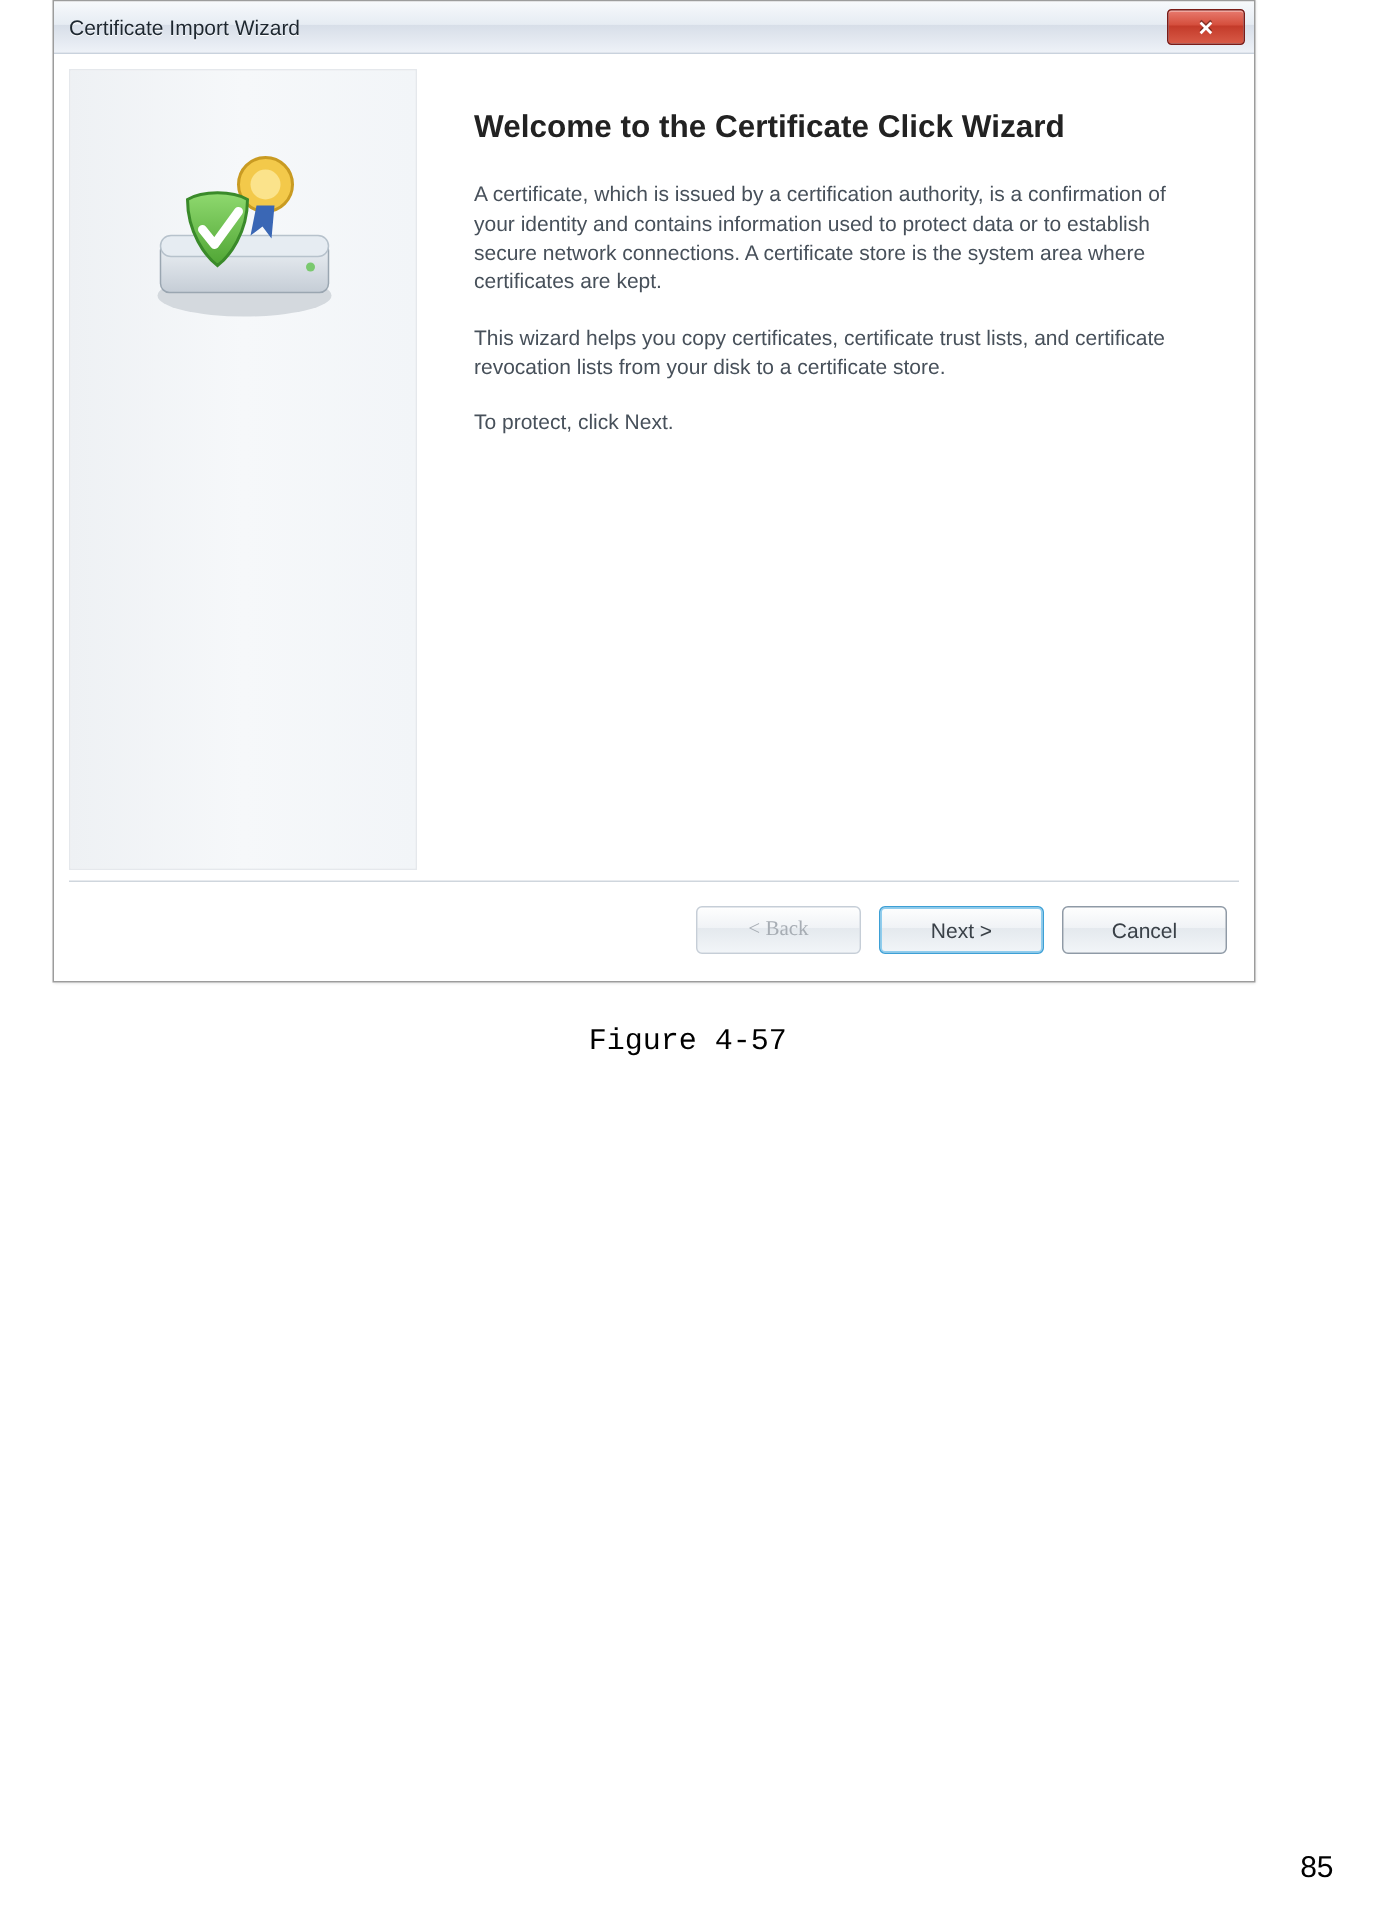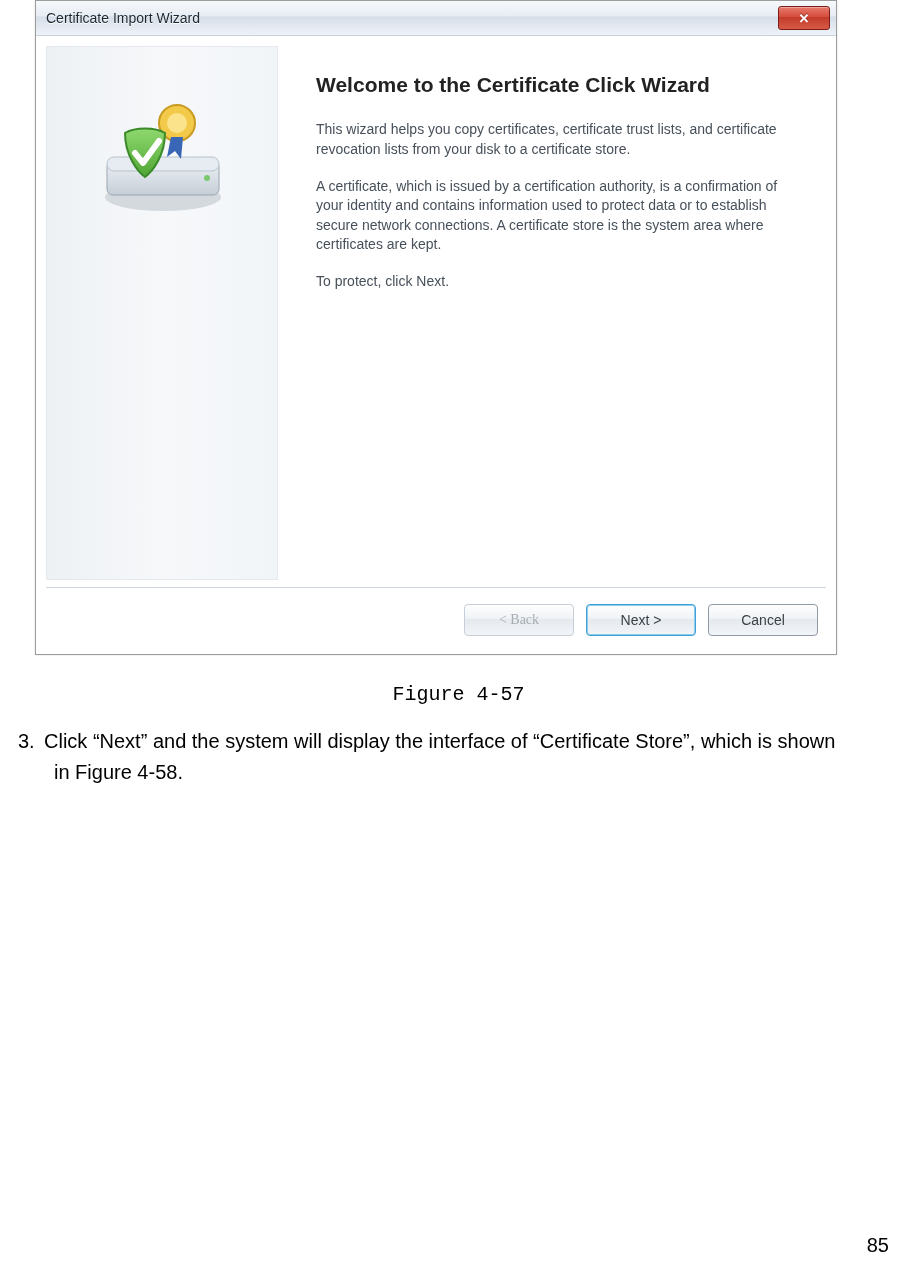--- a/index.html
+++ b/index.html
@@ -203,22 +203,22 @@
             <linearGradient id="gShield" x1="0" y1="0" x2="0" y2="1">
               <stop offset="0" stop-color="#8fd96f"></stop>
               <stop offset="1" stop-color="#4fa534"></stop>
             </linearGradient>
           </defs>
         </svg>
       </div>
 
       <div class="content-panel">
         <h1 class="content-heading">Welcome to the Certificate Click Wizard</h1>
+        <p class="content-para">A certificate, which is issued by a certification authority, is a confirmation of your identity and contains information used to protect data or to establish secure network connections. A certificate store is the system area where certificates are kept.</p>
         <p class="content-para">This wizard helps you copy certificates, certificate trust lists, and certificate revocation lists from your disk to a certificate store.</p>
-        <p class="content-para">A certificate, which is issued by a certification authority, is a confirmation of your identity and contains information used to protect data or to establish secure network connections. A certificate store is the system area where certificates are kept.</p>
         <p class="content-para">To protect, click Next.</p>
       </div>
 
     </div>
 
     <div class="dialog-sep"></div>
 
     <div class="button-row">
       <div class="win-btn disabled">
         <span>&lt; Back</span>
@@ -228,22 +228,16 @@
       </div>
       <div class="win-btn">
         <span>Cancel</span>
       </div>
     </div>
 
   </div>
 
   <div class="figure-caption">Figure 4-57</div>
 
-  <div class="doc-step">
-    <div>
-      <span class="num">3.</span><span>Click “Next” and the system will display the interface of “Certificate Store”, which is shown</span>
-    </div>
-    <div class="step-line2">in Figure 4-58.</div>
-  </div>
 
   <div class="page-number">85</div>
 
 </div>
 
 </body></html>

